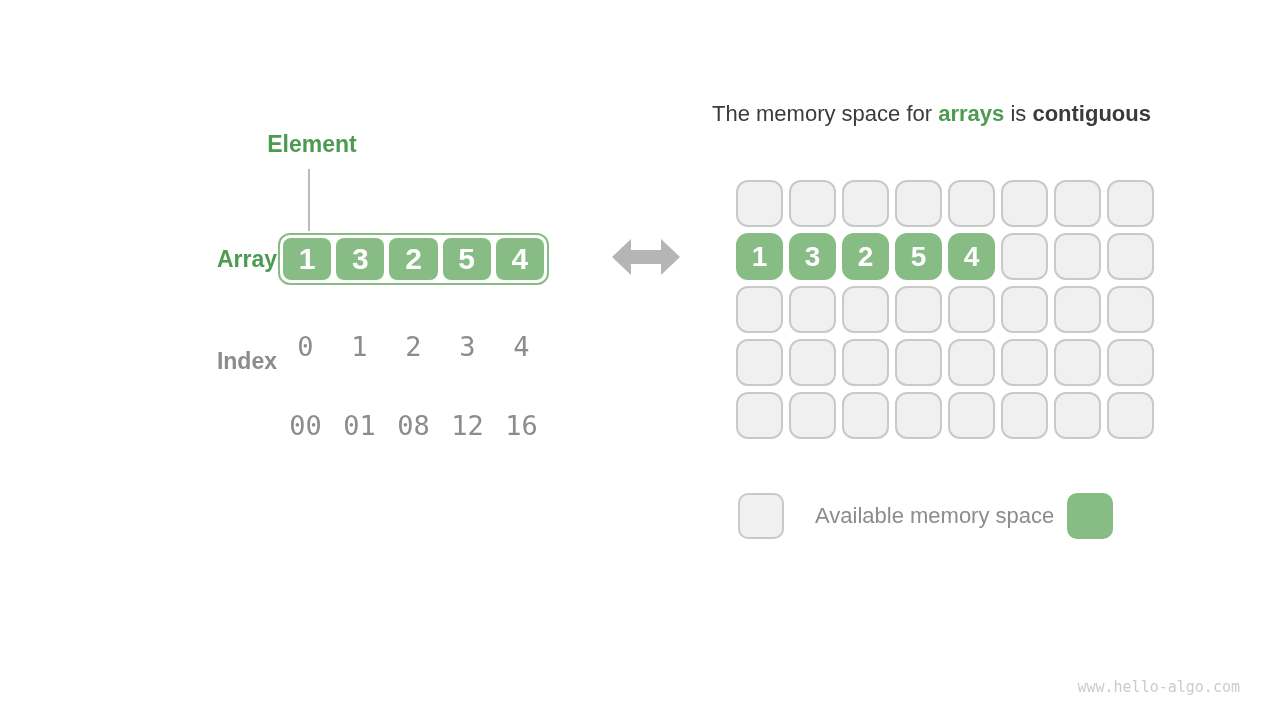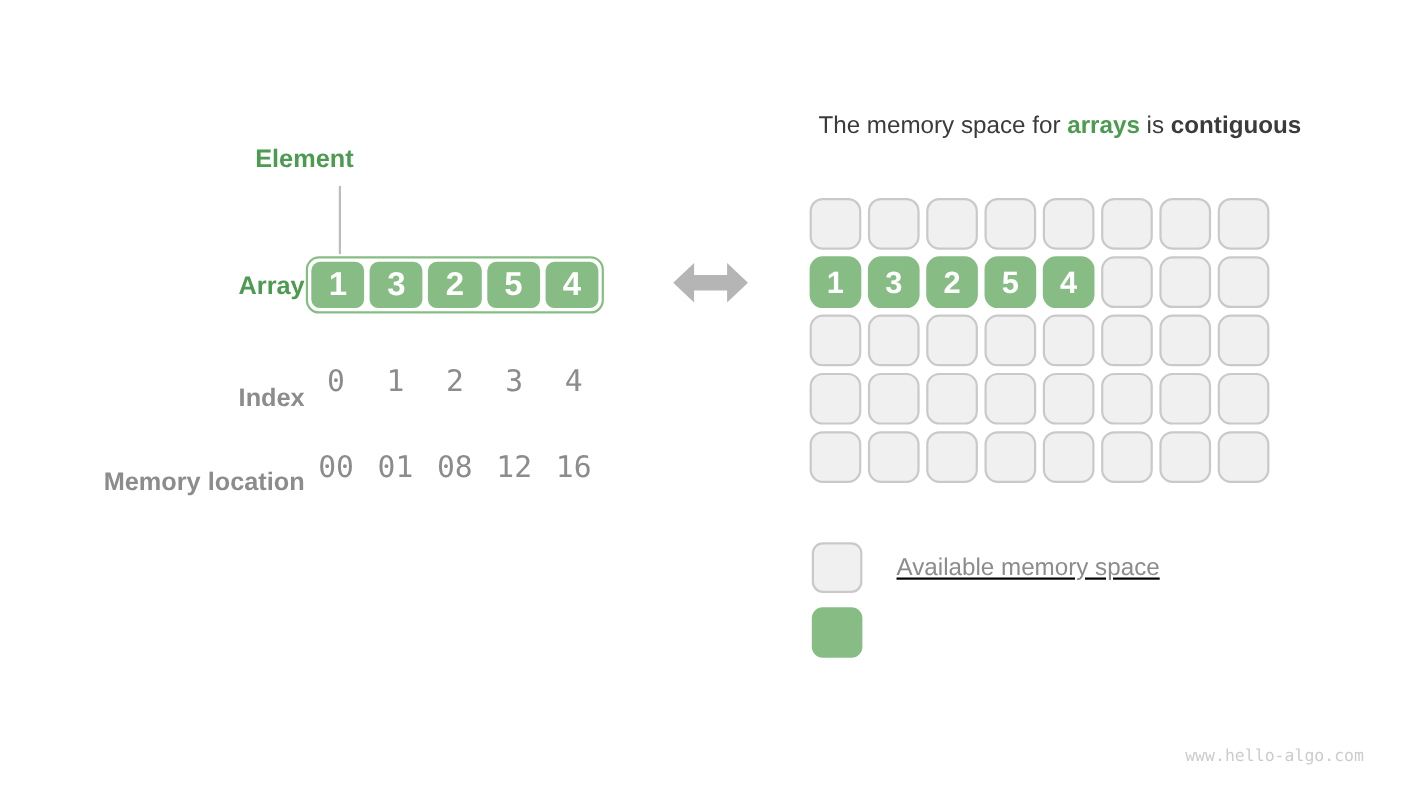--- a/index.html
+++ b/index.html
@@ -19,21 +19,21 @@
     width: 1280px;
     height: 720px;
     background: #ffffff;
     overflow: hidden;
     font-family: "Liberation Sans", sans-serif;
   }
 
   
   .element-label {
     position: absolute; left: 232px; top: 130px; width: 160px;
-    font-size: 23px; font-weight: bold; line-height: 28px;
+    text-align: center; font-size: 23px; font-weight: bold; line-height: 28px;
     color: var(--green-dark);
   }
   .pointer-line {
     position: absolute; left: 308px; top: 169px; width: 2px; height: 62px;
     background: var(--line);
   }
   .row-label {
     position: absolute; left: 70px; width: 207px; text-align: right;
     font-size: 23px; font-weight: bold; line-height: 28px;
   }
@@ -65,21 +65,20 @@
   .memory-values { top: 410px; }
 
   
   .arrow { position: absolute; left: 612px; top: 238px; width: 68px; height: 38px; }
 
   
   .title {
     position: absolute; left: 712px; top: 100px; width: 500px;
     font-size: 22px; line-height: 28px; color: var(--dark);
     white-space: nowrap;
-    margin-left: 32px;
   }
   .title .green-bold { color: var(--green-dark); font-weight: bold; }
   .title .dark-bold  { color: var(--dark); font-weight: bold; }
 
   .memory-grid {
     position: absolute; left: 736px; top: 180px;
     display: grid; grid-template-columns: repeat(8, 47px);
     grid-auto-rows: 47px; gap: 6px;
   }
   .memory-cell {
@@ -87,21 +86,21 @@
     border: 2px solid var(--cell-border); border-radius: 12px;
   }
   .memory-cell.allocated {
     background: var(--green); border-color: var(--green);
     display: flex; align-items: center; justify-content: center;
     color: #ffffff; font-size: 28px; font-weight: bold;
   }
 
   .legend {
     position: absolute; left: 738px; top: 493px;
-    display: flex; flex-direction: column; gap: 13px; text-decoration: underline;
+    display: flex; flex-direction: row; gap: 13px;
   }
   .legend-row { display: flex; align-items: center; height: 46px; }
   .legend-swatch {
     width: 46px; height: 46px; box-sizing: border-box; border-radius: 10px;
   }
   .legend-swatch.available { background: var(--cell-bg); border: 2px solid var(--cell-border); }
   .legend-swatch.allocated { background: var(--green); }
   .legend-label { margin-left: 31px; font-size: 22px; color: var(--gray); white-space: nowrap; }
 
   .watermark {
@@ -129,21 +128,20 @@
 
   <div class="row-label gray index-label">Index</div>
   <div class="mono-row index-values">
       <span>0</span>
       <span>1</span>
       <span>2</span>
       <span>3</span>
       <span>4</span>
     </div>
 
-  <div class="row-label gray memory-label">Memory location</div>
   <div class="mono-row memory-values">
       <span>00</span>
       <span>01</span>
       <span>08</span>
       <span>12</span>
       <span>16</span>
     </div>
 
   <div class="arrow">
     <svg width="68" height="38" viewBox="0 0 68 38" aria-hidden="true">

